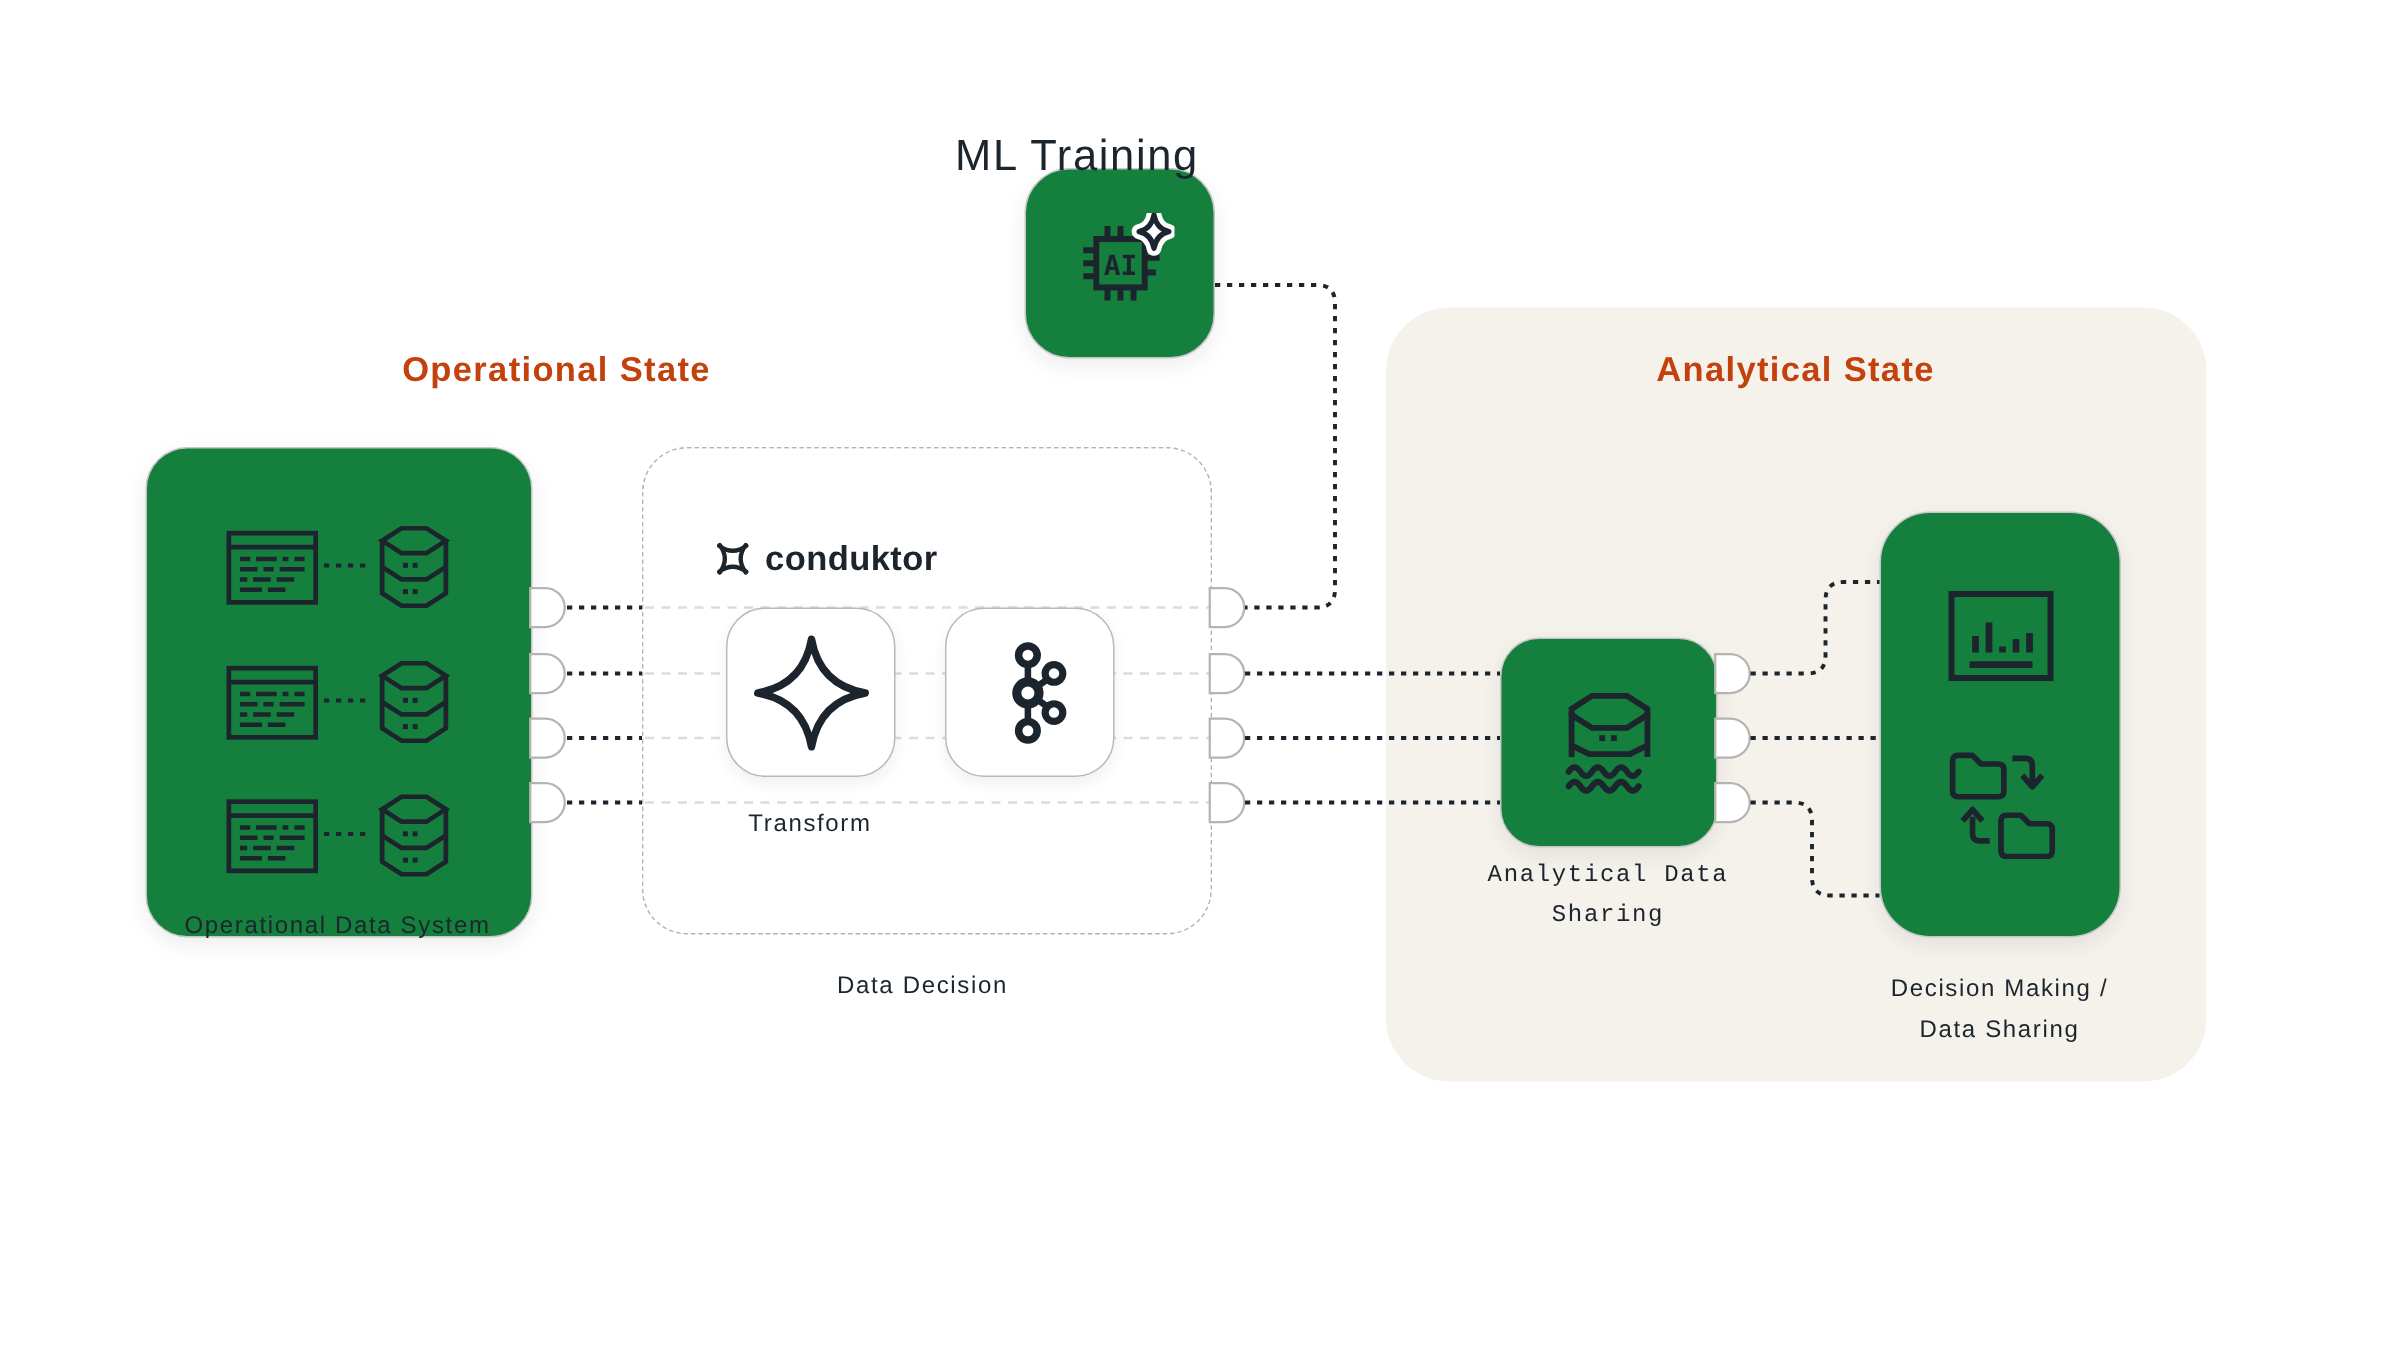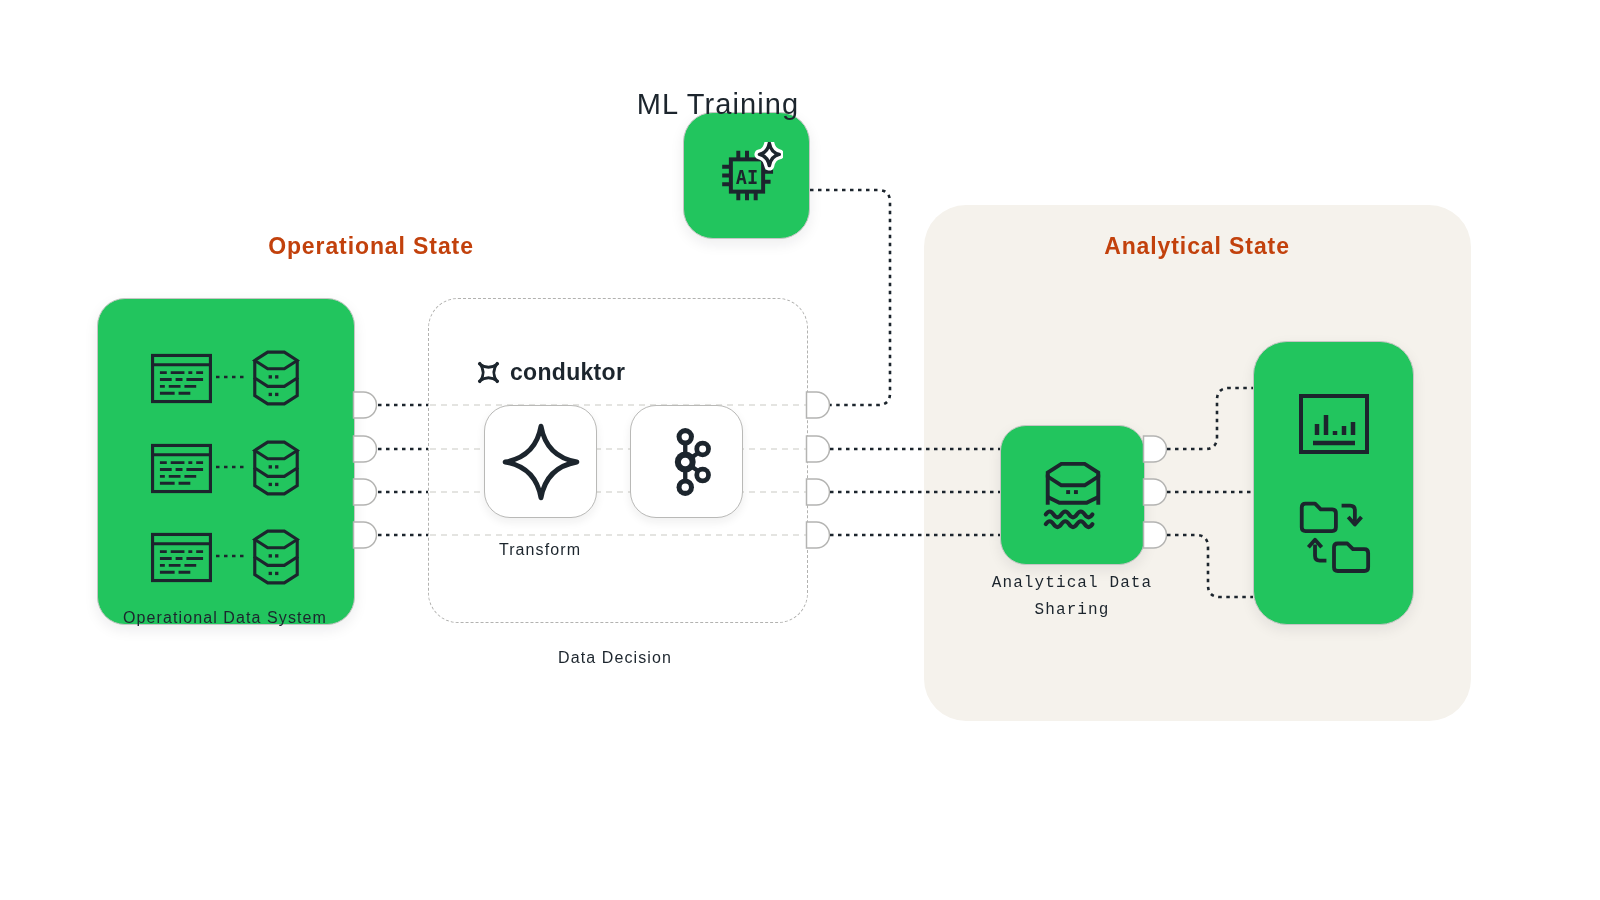--- a/index.html
+++ b/index.html
@@ -3,21 +3,21 @@
 <meta charset="utf-8">
 <style>
   html,body{margin:0;padding:0;}
   body{
     width:1600px;height:900px;position:relative;overflow:hidden;
     background:#ffffff;color:#1c252d;
     font-family:"Liberation Sans", sans-serif;
   }
   .abs{position:absolute;}
   .card{
-    background:#22c55e;
+    background:#15803d;
     border:1.5px solid #c6c6c4;
     box-shadow:0 5px 14px rgba(25,25,35,.08);
     box-sizing:border-box;
   }
   .heading{
     font-size:23px;font-weight:700;letter-spacing:.9px;
     text-align:center;color:#c2410c;z-index:5;
   }
   .label{
     font-size:16px;letter-spacing:1.1px;line-height:27px;
@@ -235,20 +235,22 @@
 
 <div class="abs card" style="left:1253px;top:341px;width:161px;height:284px;border-radius:34px;z-index:1;display:flex;flex-direction:column;align-items:center;justify-content:center;gap:40px;">
   <svg width="72" height="62" viewBox="0 0 72 62">
       <use href="#bar-chart-icon"></use>
     </svg>
   <svg width="74" height="78" viewBox="0 0 78 82">
       <use href="#folder-sync-icon"></use>
     </svg>
 </div>
 <div class="abs label" style="left:1208px;top:646px;width:250px;">
+  <div>Decision Making /</div>
+  <div>Data Sharing</div>
 </div>
 
 <svg class="abs" style="left:0;top:0;z-index:4;pointer-events:none;" width="1600" height="900" viewBox="0 0 1600 900">
 
   <g fill="#ffffff" stroke="#b4b4b2" stroke-width="1.5">
     <path d="M353.5,392 h10 a13,13 0 0 1 0,26 h-10 z"></path>
     <path d="M353.5,436 h10 a13,13 0 0 1 0,26 h-10 z"></path>
     <path d="M353.5,479 h10 a13,13 0 0 1 0,26 h-10 z"></path>
     <path d="M353.5,522 h10 a13,13 0 0 1 0,26 h-10 z"></path>
     <path d="M806.5,392 h10 a13,13 0 0 1 0,26 h-10 z"></path>

